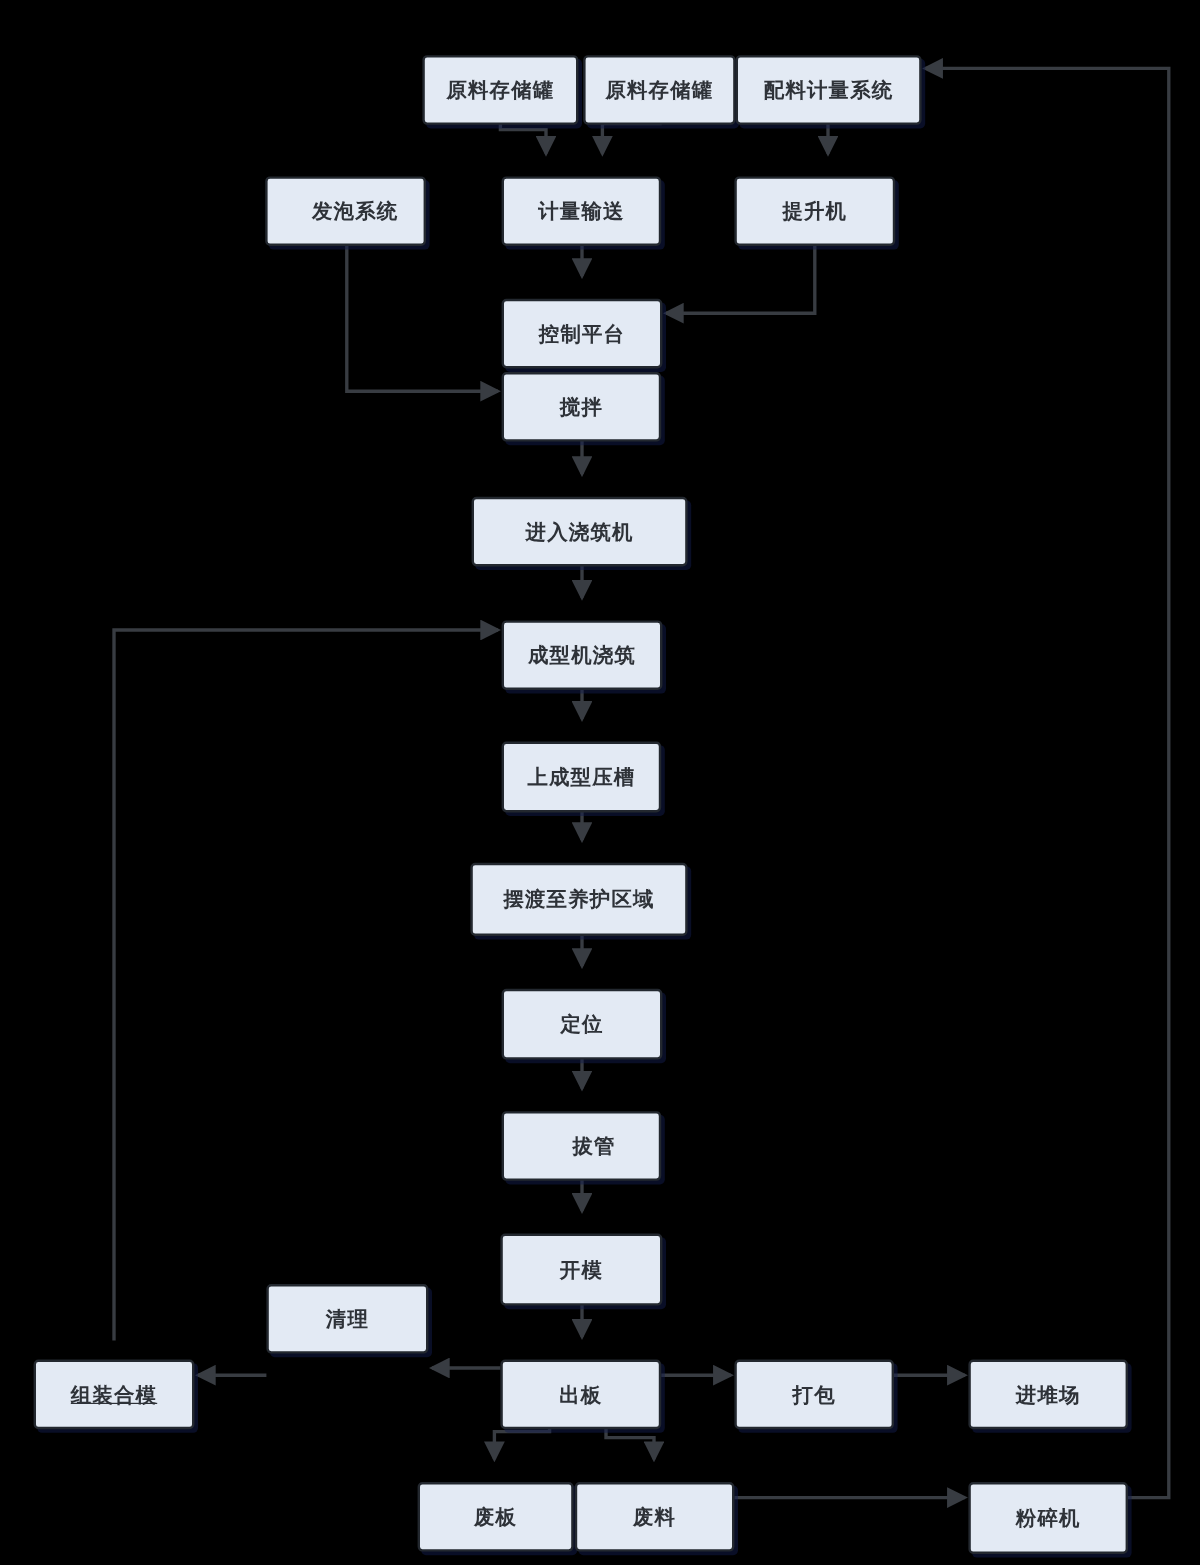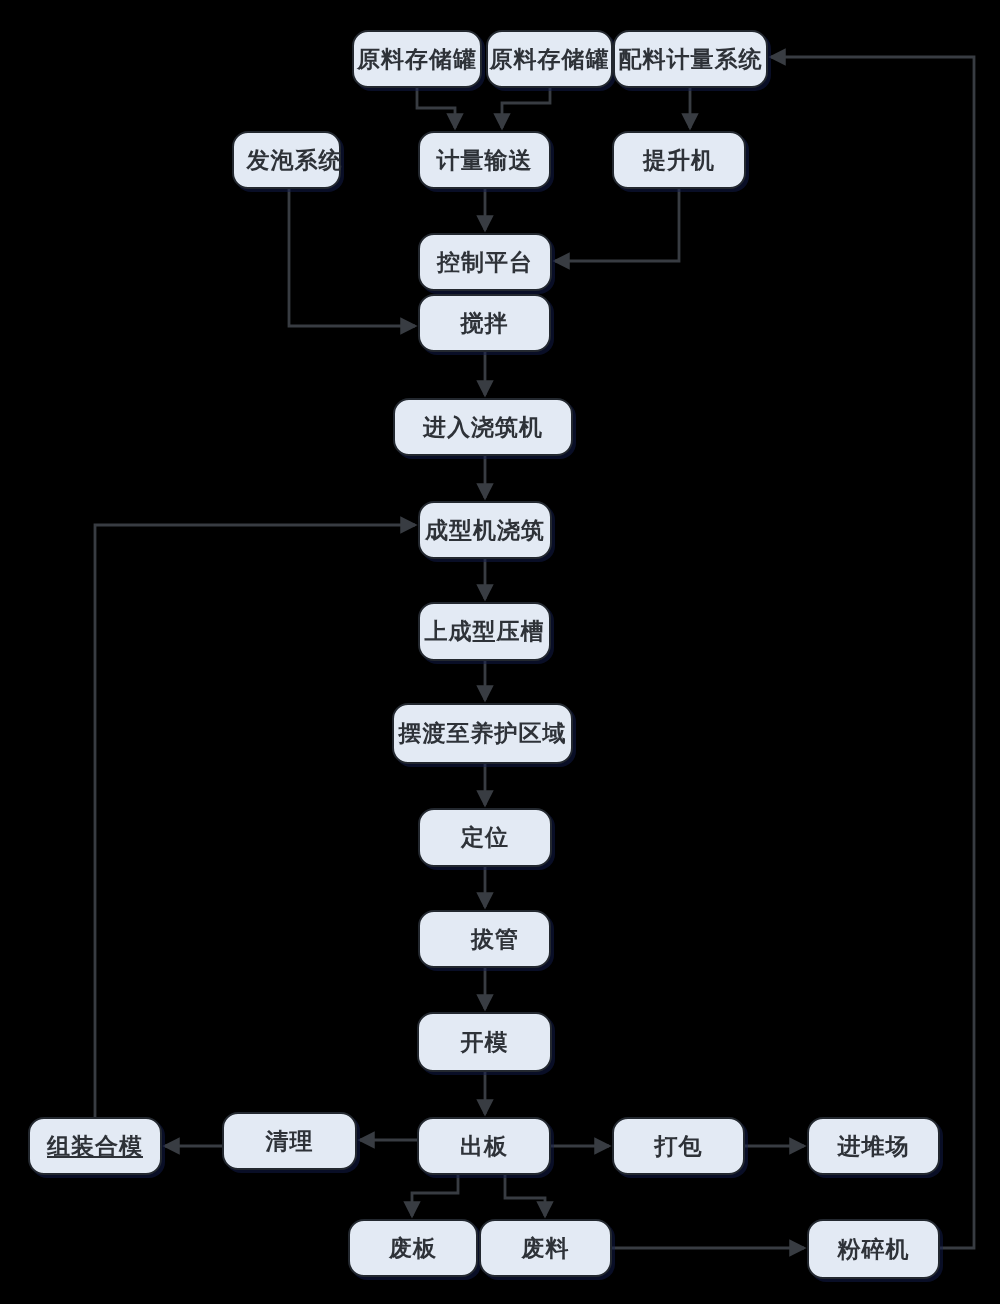--- a/index.html
+++ b/index.html
@@ -15,29 +15,30 @@
     width:1000px;height:1304px;
     background:var(--bg);
     overflow:hidden;
     font-family:"Liberation Serif","DejaVu Serif",serif;
   }
   .node{
     position:absolute;
     box-sizing:border-box;
     background:var(--node-fill);
     border:2.5px solid var(--node-border);
-    border-radius:16px;
+    border-radius:4px;
     box-shadow:3px 3px 0 rgba(18,28,75,0.5);
     display:flex;align-items:center;justify-content:center;
     color:var(--node-text);
     font-weight:bold;
-    font-size:23px;
+    font-size:17px;
     letter-spacing:1px;
     white-space:nowrap;
     z-index:2;
+    margin-top:16px;
   }
   svg.wires{position:absolute;left:0;top:0;z-index:1;}
   .conn{stroke:var(--line);stroke-width:2.8;fill:none;}
   #ah path{fill:var(--line);}
 </style>
 </head>
 <body>
 
 <div class="stage">
 
@@ -69,36 +70,36 @@
     <path class="conn" marker-end="url(#ah)" d="M458,1175 V1193 H412 V1216"></path>
     <path class="conn" marker-end="url(#ah)" d="M505,1175 V1198 H545 V1216"></path>
     <path class="conn" marker-end="url(#ah)" d="M612,1248 H804"></path>
     <path class="conn" marker-end="url(#ah)" d="M940,1248 H974 V57 H771"></path>
   </svg>
 
   <div class="node" style="left:352px;top:30px;width:130px;height:58px;">原料存储罐</div>
   <div class="node" style="left:486px;top:30px;width:127px;height:58px;">原料存储罐</div>
   <div class="node" style="left:613px;top:30px;width:155px;height:58px;">配料计量系统</div>
 
-  <div class="node" style="left:232px;top:131px;width:109px;height:58px;padding-left:16px;">发泡系统</div>
+  <div class="node" style="left:221px;top:131px;width:134px;height:58px;padding-left:16px;">发泡系统</div>
   <div class="node" style="left:418px;top:131px;width:133px;height:58px;">计量输送</div>
   <div class="node" style="left:612px;top:131px;width:134px;height:58px;">提升机</div>
 
   <div class="node" style="left:418px;top:233px;width:134px;height:58px;">控制平台</div>
   <div class="node" style="left:418px;top:294px;width:133px;height:58px;">搅拌</div>
 
   <div class="node" style="left:393px;top:398px;width:180px;height:58px;">进入浇筑机</div>
   <div class="node" style="left:418px;top:501px;width:134px;height:58px;">成型机浇筑</div>
   <div class="node" style="left:418px;top:602px;width:133px;height:59px;">上成型压槽</div>
   <div class="node" style="left:392px;top:703px;width:181px;height:61px;">摆渡至养护区域</div>
   <div class="node" style="left:418px;top:808px;width:134px;height:59px;">定位</div>
   <div class="node" style="left:418px;top:910px;width:133px;height:58px;padding-left:21px;">拔管</div>
   <div class="node" style="left:417px;top:1012px;width:135px;height:60px;">开模</div>
 
-  <div class="node" style="left:222px;top:1112px;width:135px;height:58px;">清理</div>
+  <div class="node" style="left:222px;top:1054px;width:135px;height:58px;">清理</div>
   <div class="node" style="left:28px;top:1117px;width:134px;height:58px;text-decoration:underline;">组装合模</div>
 
   <div class="node" style="left:417px;top:1117px;width:134px;height:58px;">出板</div>
   <div class="node" style="left:612px;top:1117px;width:133px;height:58px;">打包</div>
   <div class="node" style="left:807px;top:1117px;width:133px;height:58px;">进堆场</div>
 
   <div class="node" style="left:348px;top:1219px;width:130px;height:58px;">废板</div>
   <div class="node" style="left:479px;top:1219px;width:133px;height:58px;text-align:center;">废料</div>
   <div class="node" style="left:807px;top:1219px;width:133px;height:60px;">粉碎机</div>
 

